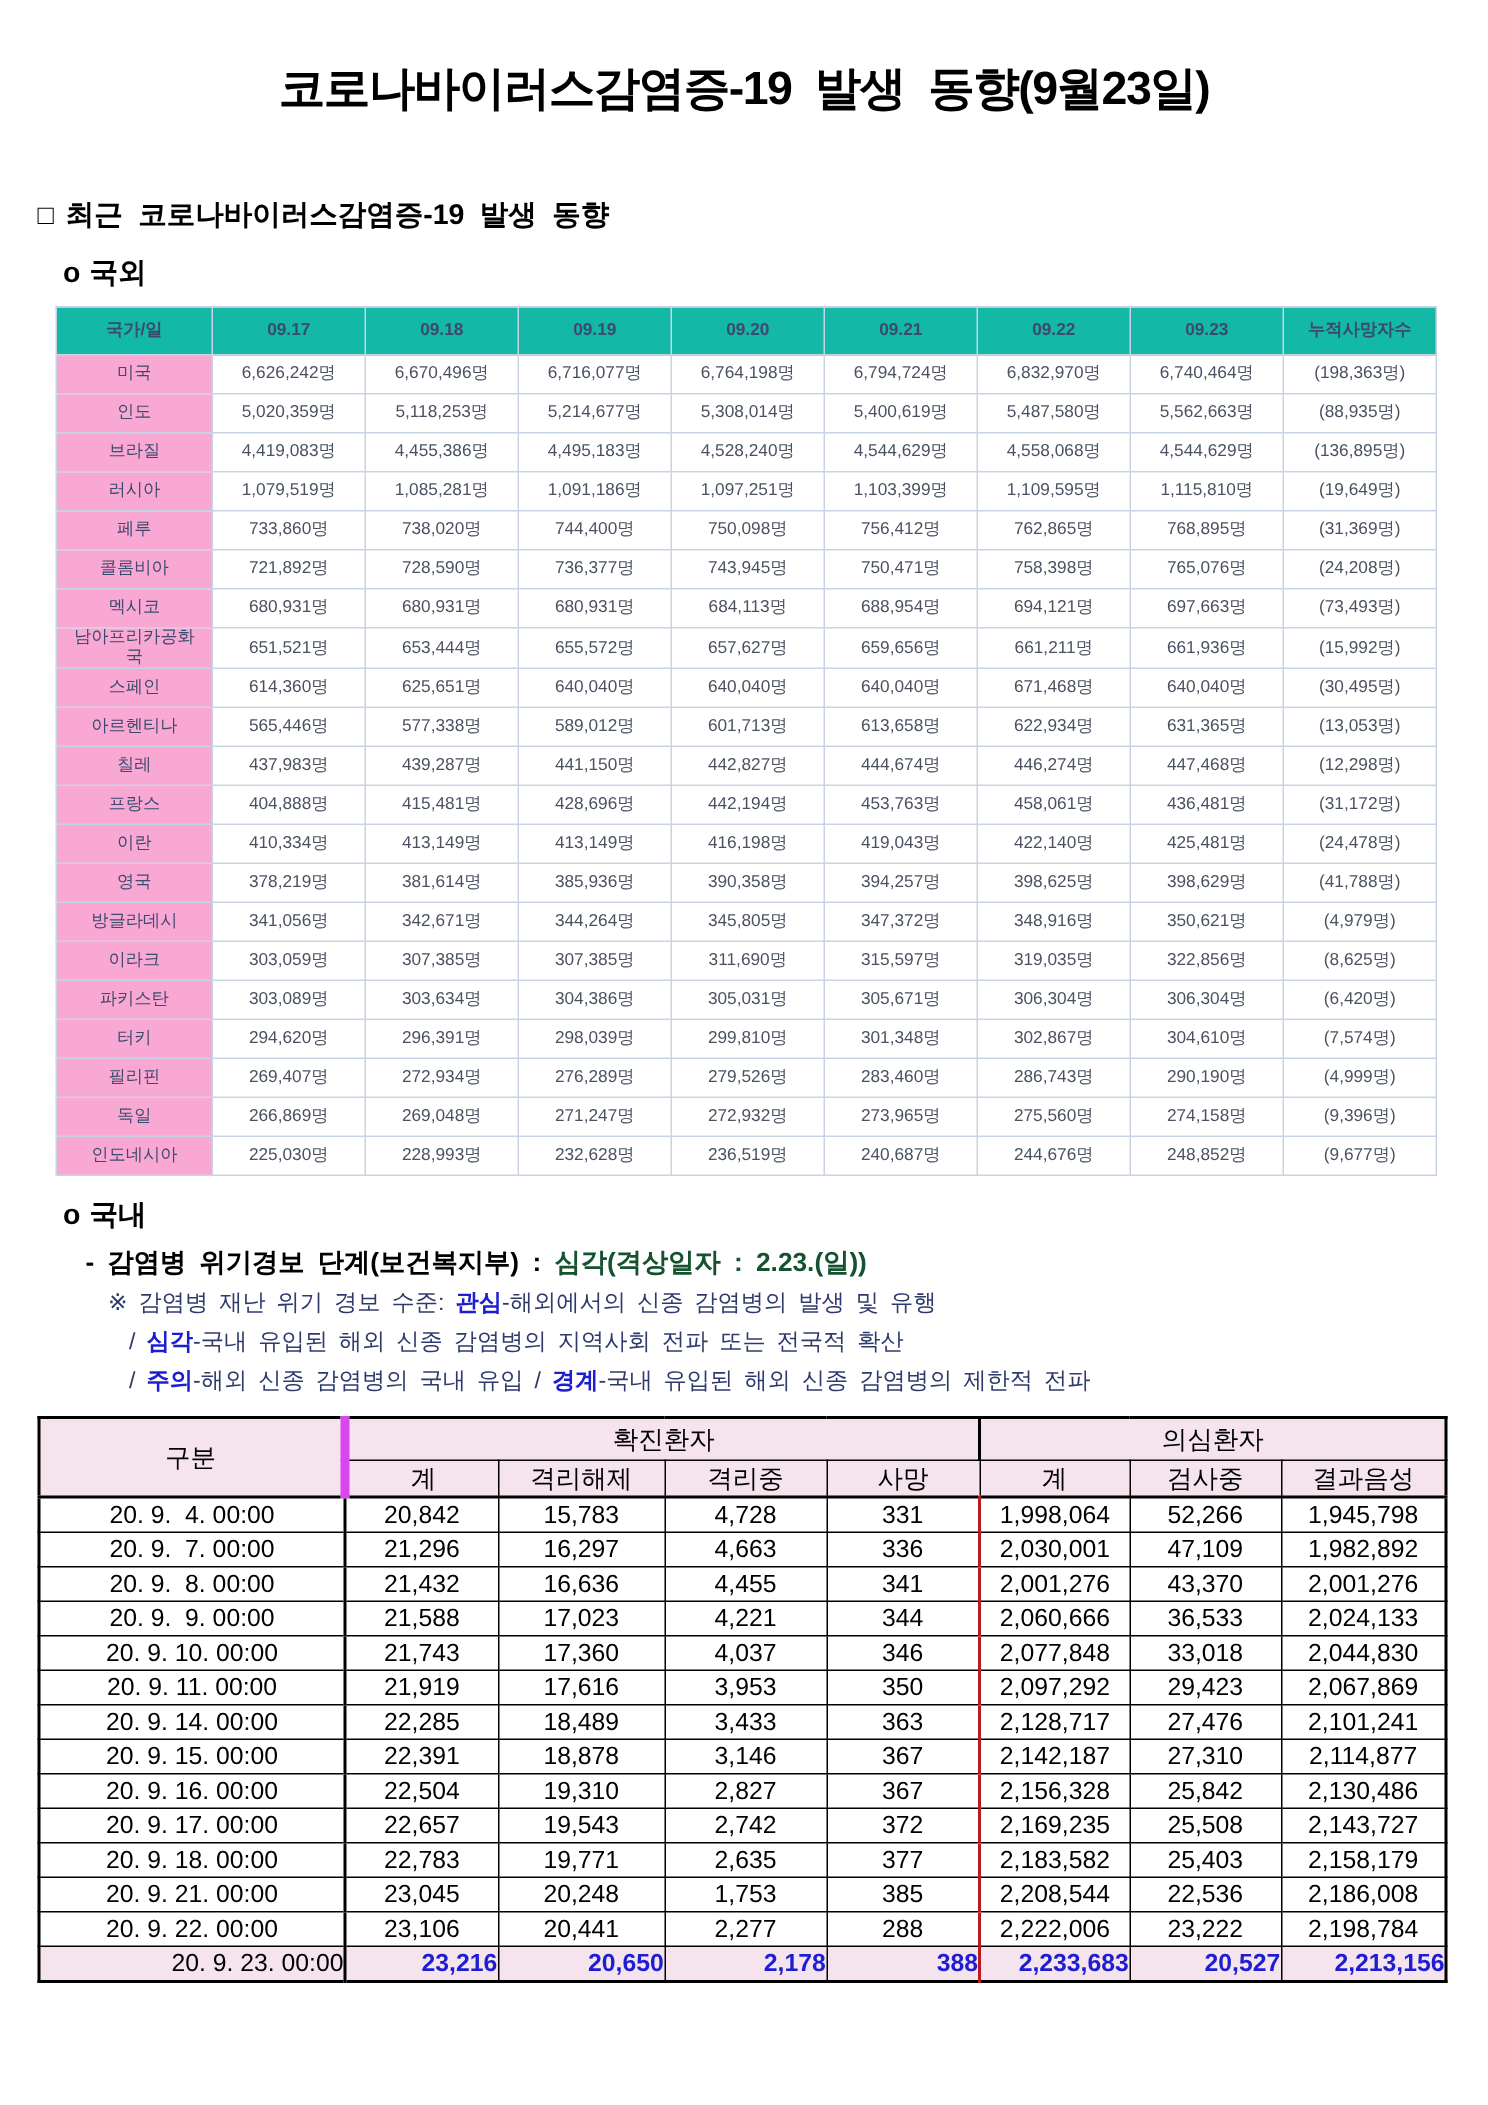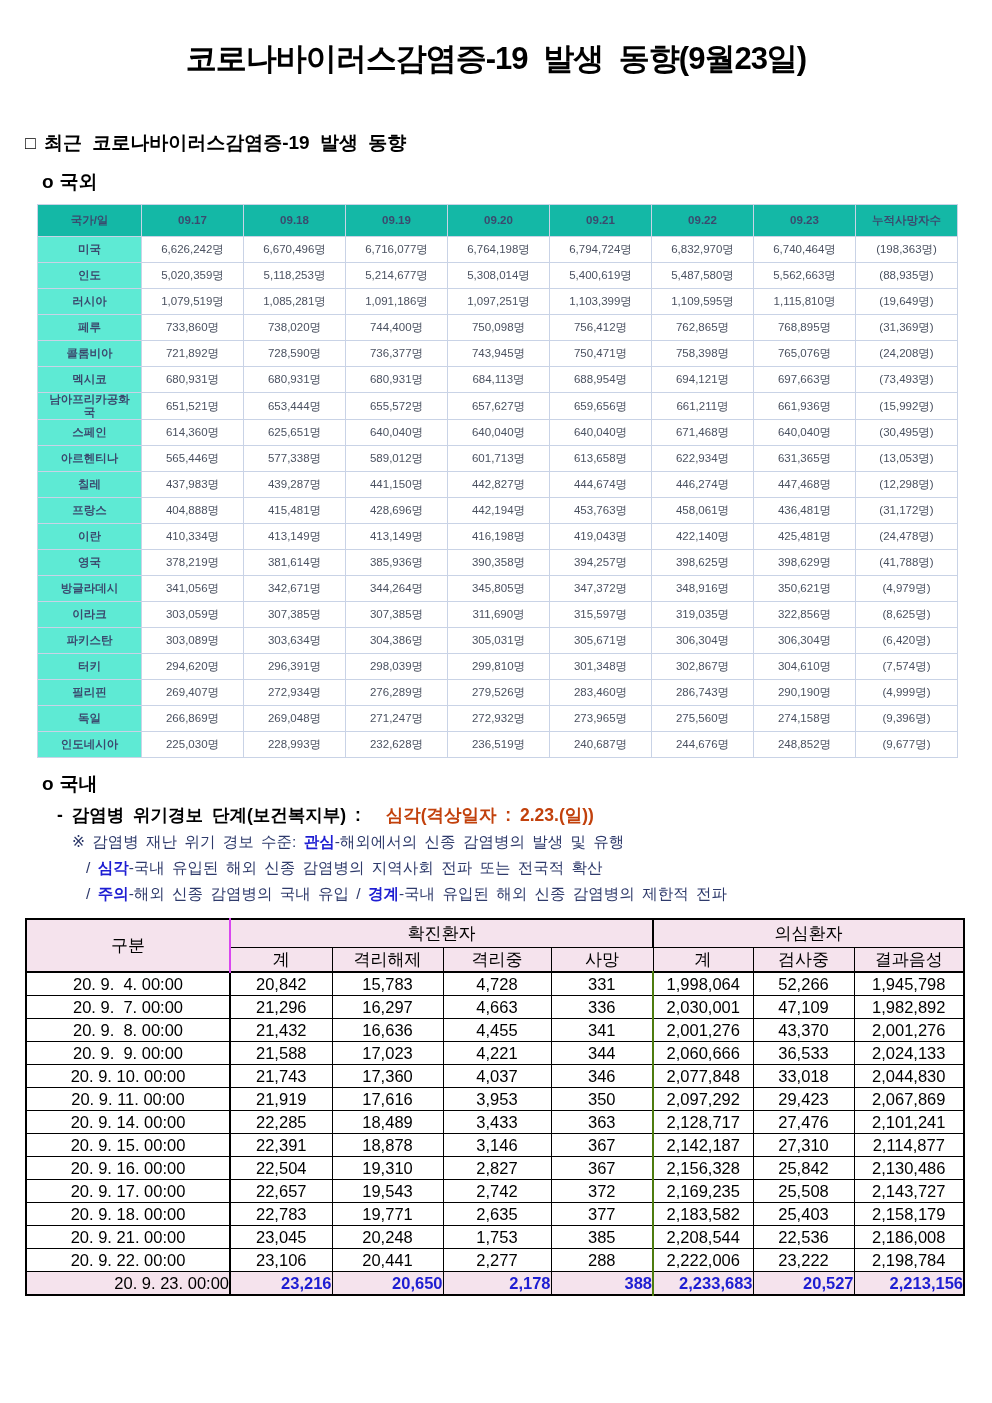--- a/index.html
+++ b/index.html
@@ -29,29 +29,29 @@
     width:920px; font-size:11.5px;
   }
   table.ov th, table.ov td{
     border:1px solid #c9d3e6; text-align:center; vertical-align:middle;
     padding:0; height:25px; line-height:1.15;
   }
   table.ov thead th{
     background:#14b8a6; color:#3b4a6e; font-weight:700; height:31px;
   }
   table.ov th.country{
-    background:#5eead4; color:#3b4a6e; font-weight:700;text-align:center;
+    background:#f9a8d4; color:#3b4a6e; font-weight:400;text-align:center;
   }
   table.ov th.country span{display:inline-block; max-width:82px; word-break:break-all;}
   table.ov td{color:#4a5160;}
   
   .alert-line{
     margin:6px 0 0 57px; font-size:17.5px; font-weight:700; word-spacing:4px; color:#000;
   }
-  .alert-line .red{color:#c2410c;margin-left:16px;}
+  .alert-line .red{color:#14532d;}
   .note-line{
     font-size:15.5px; color:#2e3a6b; word-spacing:3px; margin-top:5px;
   }
   .note-line.ind1{margin-left:72px;}
   .note-line.ind2{margin-left:86px;}
   .note-line .kw{color:#1d1dd2; font-weight:700;}
   
   table.dom{
     margin:13px 0 0 25px; border-collapse:collapse; table-layout:fixed;
     width:938px; font-size:16.5px;
@@ -63,23 +63,23 @@
   table.dom thead th{
     background:#f5e3ed; font-weight:400; font-size:17px;
   }
   table.dom thead tr.g1 th{height:27px;}
   table.dom thead tr.g2 th{height:23px;}
   table.dom thead{border-bottom:2px solid #000;}
   table.dom td{height:22px; line-height:1;}
   table.dom td.date{white-space:pre;}
   table.dom tr.hl td{background:#f5e3ed;text-align:right;}
   table.dom tr.hl td.num{color:#1d1dd2; font-weight:700;}
-  table.dom th.gubun{border-right:2px solid #d946ef;}
+  table.dom th.gubun{border-right:6px solid #d946ef;}
   table.dom th.grp-conf{border-right:2px solid #000;}
-  table.dom td.c4{border-right:2px solid #4d7c0f;}
+  table.dom td.c4{border-right:2px solid #b91c1c;}
   table.dom td.date{border-right:2px solid #000;}
 </style>
 </head>
 <body>
 
 <div class="page">
 
   <div class="doc-title">코로나바이러스감염증-19 발생 동향(9월23일)</div>
 
   <div class="section-heading">
@@ -130,20 +130,31 @@
         <tr>
           <th class="country"><span>인도</span></th>
           <td>5,020,359명</td>
           <td>5,118,253명</td>
           <td>5,214,677명</td>
           <td>5,308,014명</td>
           <td>5,400,619명</td>
           <td>5,487,580명</td>
           <td>5,562,663명</td>
           <td>(88,935명)</td>
+        </tr>
+        <tr>
+          <th class="country"><span>브라질</span></th>
+          <td>4,419,083명</td>
+          <td>4,455,386명</td>
+          <td>4,495,183명</td>
+          <td>4,528,240명</td>
+          <td>4,544,629명</td>
+          <td>4,558,068명</td>
+          <td>4,544,629명</td>
+          <td>(136,895명)</td>
         </tr>
         <tr>
           <th class="country"><span>러시아</span></th>
           <td>1,079,519명</td>
           <td>1,085,281명</td>
           <td>1,091,186명</td>
           <td>1,097,251명</td>
           <td>1,103,399명</td>
           <td>1,109,595명</td>
           <td>1,115,810명</td>

